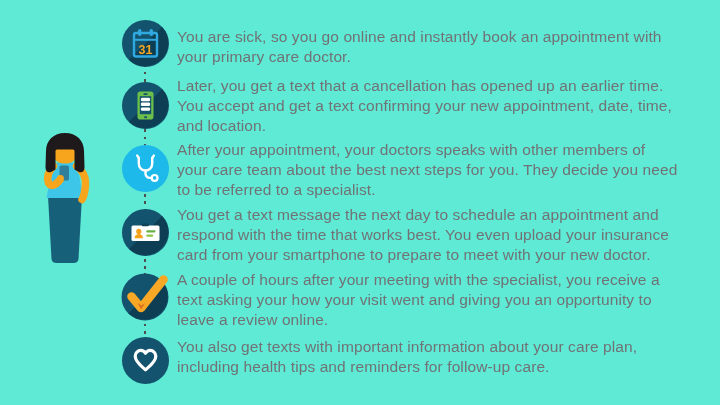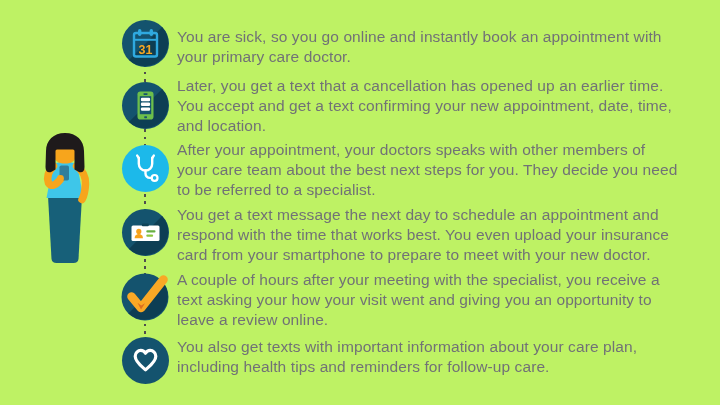--- a/index.html
+++ b/index.html
@@ -1,20 +1,20 @@
 <!DOCTYPE html>
 <html><head>
 <meta charset="utf-8">
 <style>
   html, body { margin: 0; padding: 0; background: #ffffff; }
   .canvas {
     position: relative;
     width: 720px;
     height: 405px;
-    background: #bef264;
+    background: #5eead4;
     overflow: hidden;
     font-family: "Liberation Sans", sans-serif;
   }
   .woman-figure { position: absolute; left: 32px; top: 132px; width: 66px; height: 133px; }
   .dotline {
     position: absolute;
     left: 143.7px;
     top: 43px;
     width: 2.6px;
     height: 317px;

